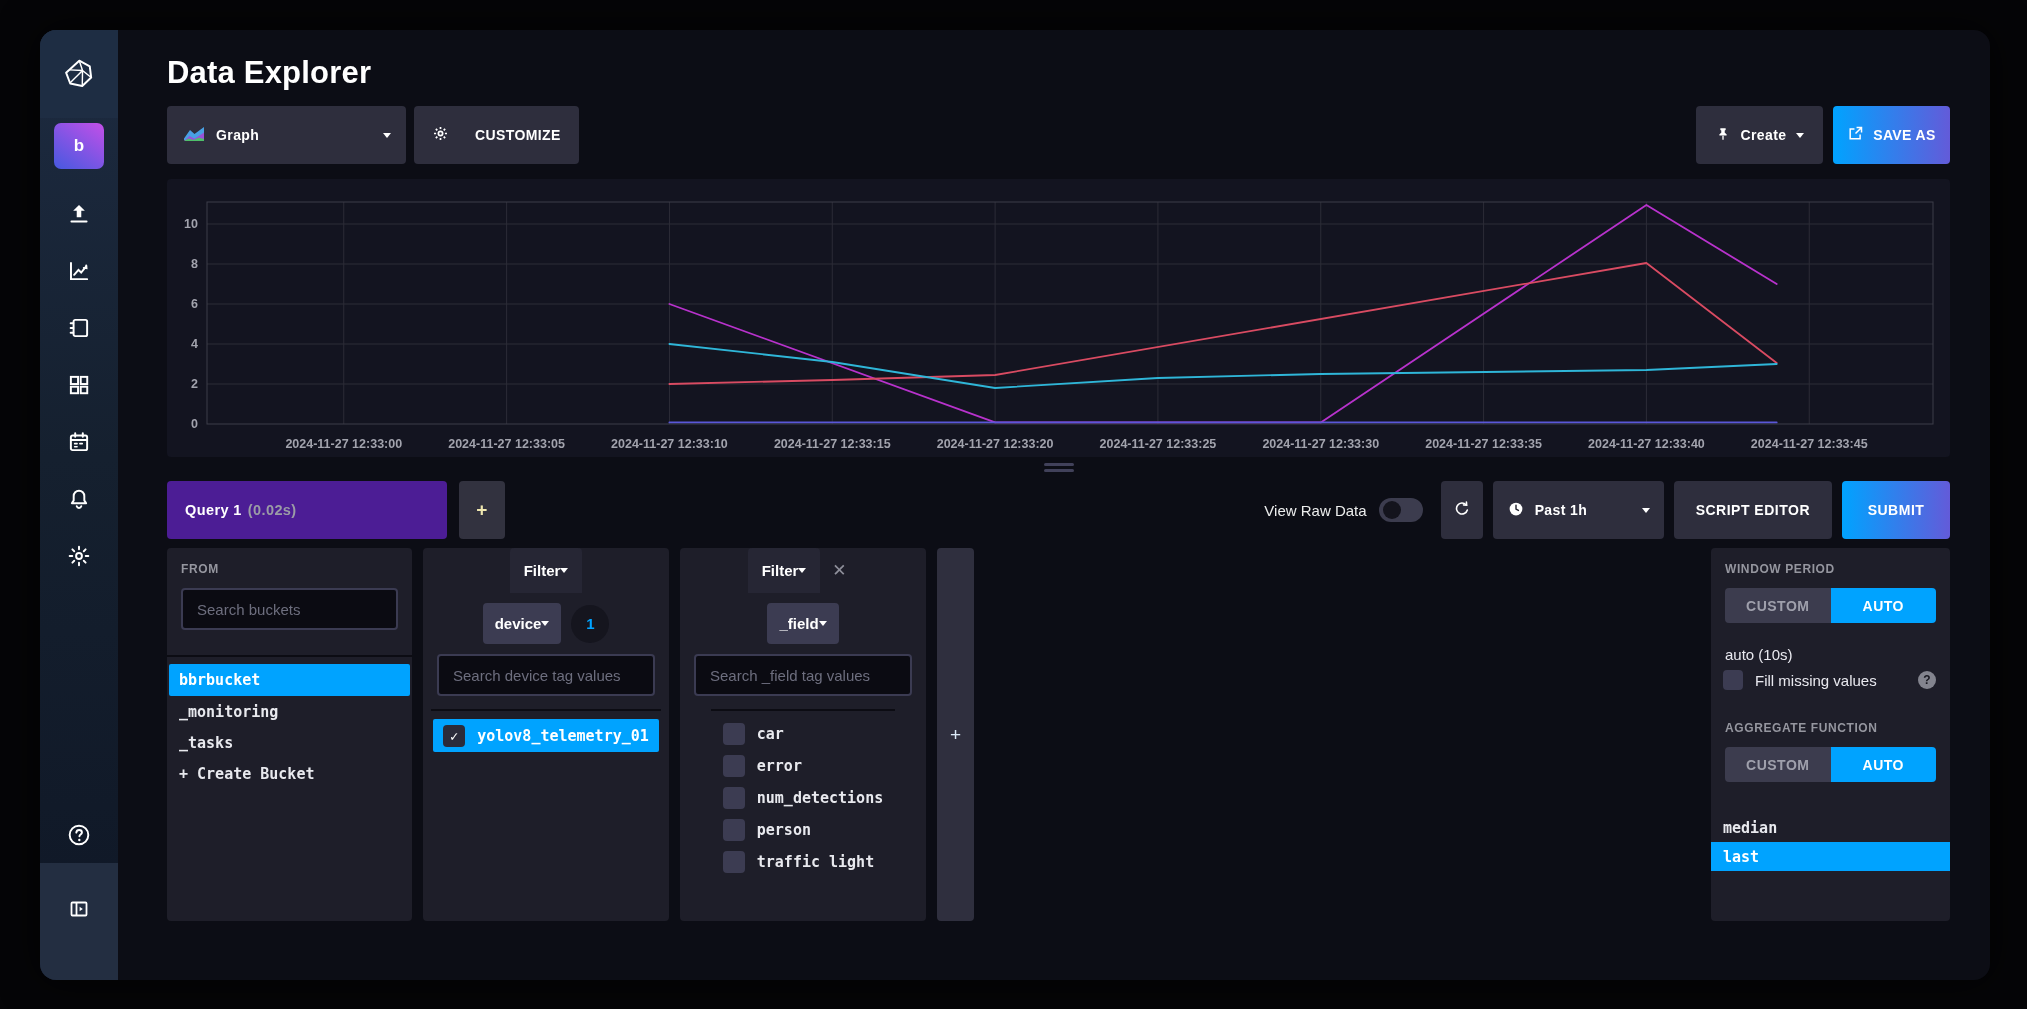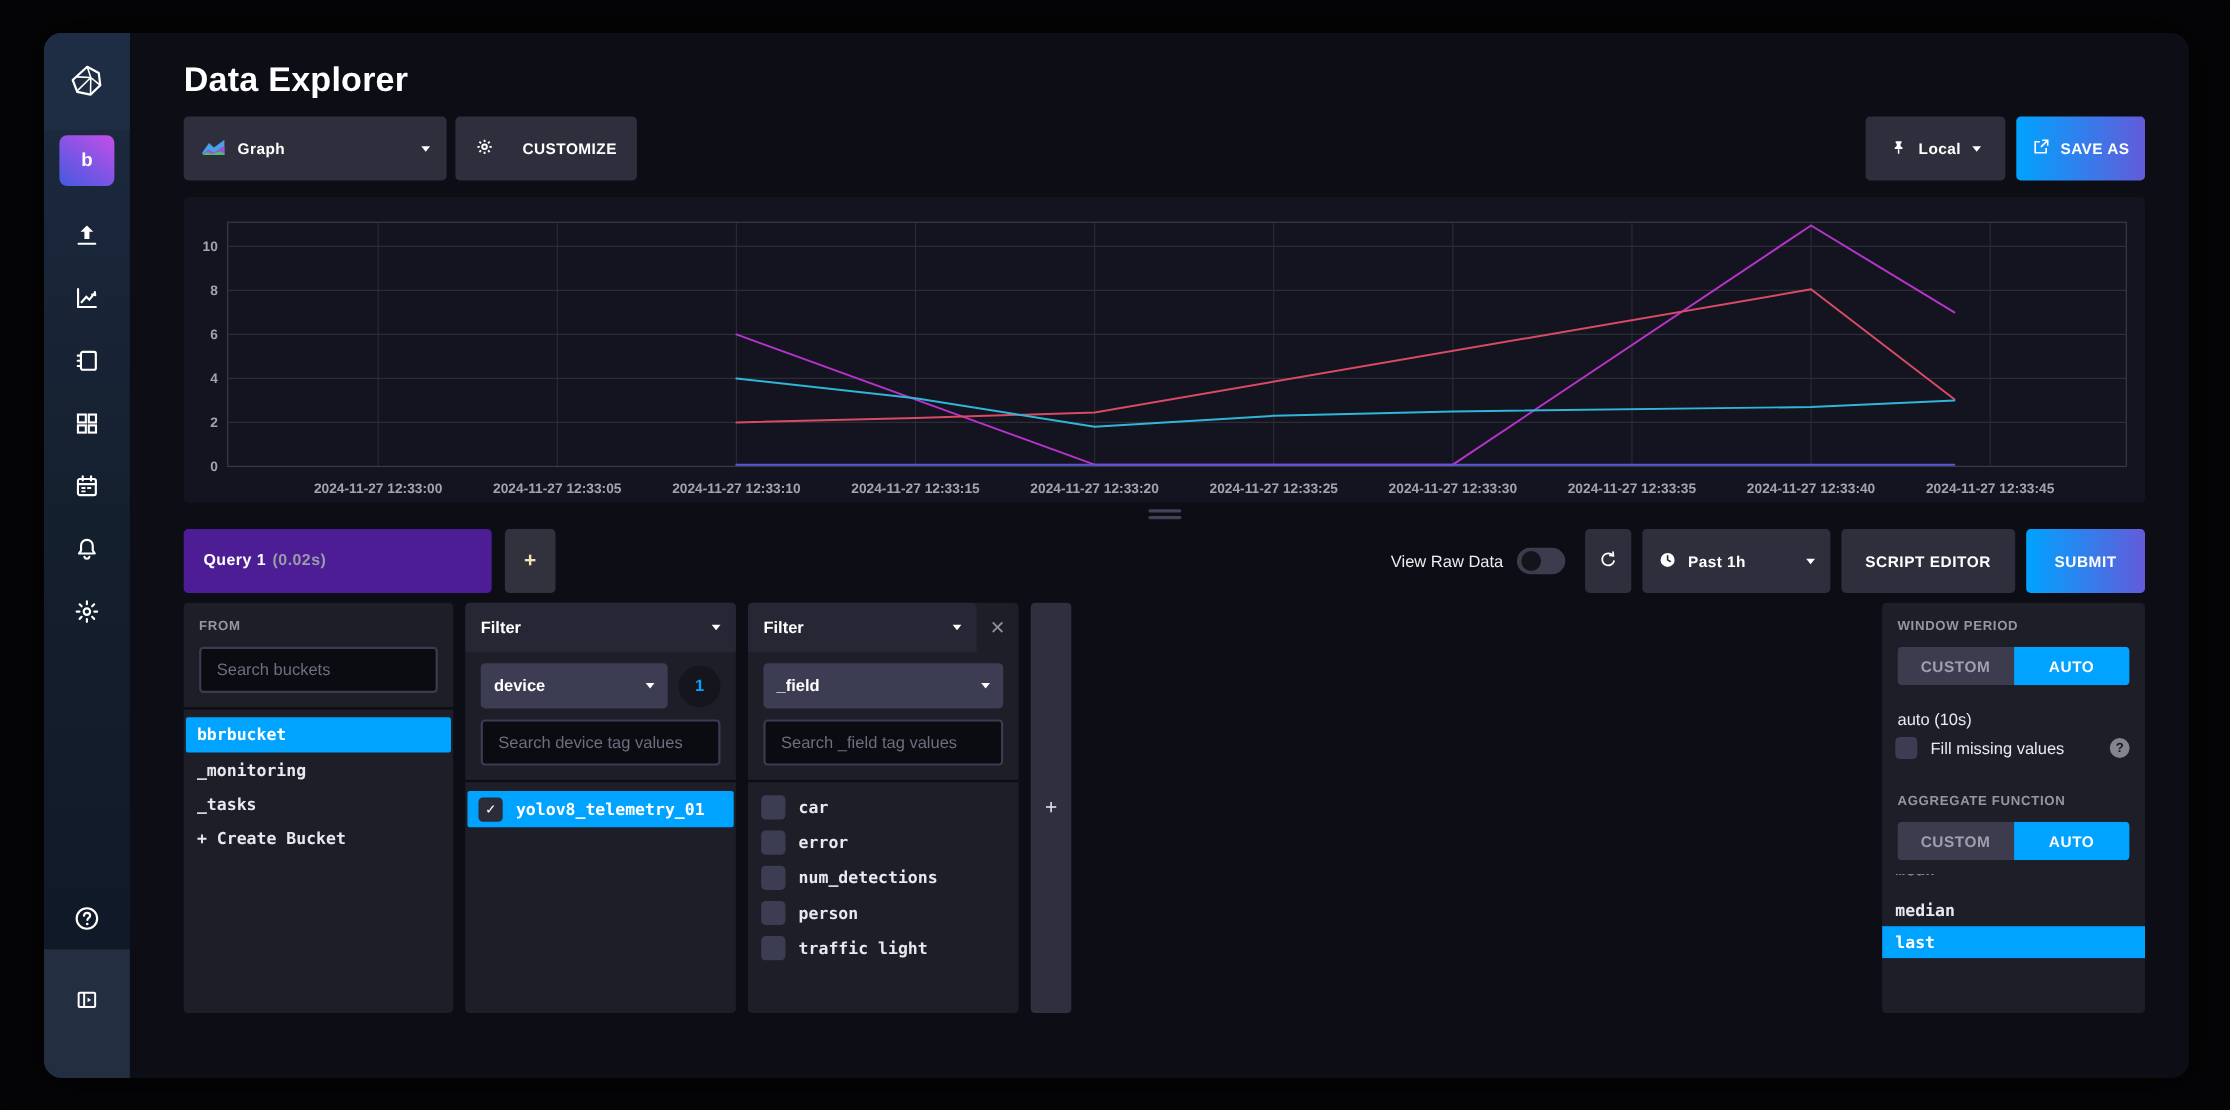--- a/index.html
+++ b/index.html
@@ -50,31 +50,31 @@
   .timerange{width:171px;justify-content:space-between;padding:0 14px;margin-right:10px;}
   .tr-left{display:flex;align-items:center;gap:10px;}
   .script-editor{padding:0 22px;margin-right:10px;letter-spacing:.5px;}
   .submit{width:108px;justify-content:center;letter-spacing:.5px;}
 
   
   .builder{margin-top:9px;display:flex;align-items:stretch;gap:11px;height:373px;flex:none;}
   .panel{background:#1e1e29;border-radius:4px;box-sizing:border-box;}
   .mono{font-family:"DejaVu Sans Mono",monospace;font-weight:bold;}
 
-  .from-panel{width:245px;display:flex;flex-direction:column;}
+  .from-panel{width:245px;display:flex;flex-direction:column;gap:12px;}
   .panel-pad{padding:14px 14px 0;}
   .panel-title{font-size:12px;font-weight:bold;color:#95969f;letter-spacing:.6px;}
   .search-box{margin-top:12px;height:42px;background:#0b0b12;border:2px solid #3b3b52;border-radius:4px;display:flex;align-items:center;padding:0 12px;box-sizing:border-box;}
   .search-box input{width:100%;background:transparent;border:none;outline:none;color:#d6d7dd;font-size:15px;font-family:"Liberation Sans",sans-serif;}
   .search-box input::placeholder{color:#6d6e7e;}
   .list{margin-top:13px;border-top:2px solid #0c0c13;padding-top:6px;flex:1;overflow:hidden;}
   .list-row{height:30px;display:flex;align-items:center;padding:0 10px;margin:1px 2px;border-radius:2px;font-size:15px;color:#e8e9ee;cursor:pointer;}
   .list-row.selected{background:#00a3ff;color:#fff;height:32px;}
 
-  .filter-panel{width:246px;display:flex;flex-direction:column;}
+  .filter-panel{width:246px;display:flex;flex-direction:column;align-items:center;}
   .filter-head{height:45px;flex:none;display:flex;align-items:stretch;}
   .filter-band{flex:1;background:#262634;display:flex;align-items:center;justify-content:space-between;padding:0 14px;font-size:15px;font-weight:bold;color:#fff;border-radius:4px 4px 0 0;cursor:pointer;}
   .filter-close{width:38px;display:flex;align-items:center;justify-content:center;color:#8e8f9a;font-size:17px;cursor:pointer;}
   .tag-row{display:flex;align-items:center;gap:10px;padding:10px 14px 0;}
   .tag-select{flex:1;height:41px;background:#3c3c52;border-radius:4px;display:flex;align-items:center;justify-content:space-between;padding:0 12px;font-size:15px;font-weight:bold;color:#fff;cursor:pointer;}
   .count-badge{width:38px;height:38px;flex:none;border-radius:50%;background:#15151e;color:#00a3ff;font-weight:bold;font-size:15px;display:flex;align-items:center;justify-content:center;}
   .filter-search{margin:10px 14px 0;}
   .value-row{height:30px;display:flex;align-items:center;gap:12px;padding:0 10px;margin:2px 2px;border-radius:2px;font-size:15px;color:#e8e9ee;cursor:pointer;}
   .value-row.selected{background:#00a3ff;color:#fff;height:33px;}
   .checkbox{width:22px;height:22px;flex:none;border-radius:4px;background:#3c3c52;display:flex;align-items:center;justify-content:center;color:#fff;font-size:14px;cursor:pointer;}
@@ -214,21 +214,21 @@
               <path d="M12 2.8v3M12 18.2v3M2.8 12h3M18.2 12h3M5.4 5.4l2.1 2.1M16.5 16.5l2.1 2.1M18.6 5.4l-2.1 2.1M7.5 16.5l-2.1 2.1"></path>
             </svg></span>
         <span>CUSTOMIZE</span>
       </div>
       <div class="toolbar-right">
         <div class="btn local-btn">
           <span><svg width="16" height="18" viewBox="0 0 24 24">
                 <path d="M8 3.5h8v2.4l-1.4 1v3.2l2.8 2.4v1.6H6.6v-1.6l2.8-2.4V6.9L8 5.9z" fill="#fff"></path>
                 <path d="M12 14.5v6" stroke="#fff" stroke-width="2"></path>
               </svg></span>
-          <span>Local</span>
+          <span>Create</span>
           <span class="caret"></span>
         </div>
         <div class="btn grad-btn saveas">
           <span><svg width="17" height="17" viewBox="0 0 24 24" fill="none" stroke="#fff" stroke-width="2.1">
                 <path d="M10.5 5.5H4.5v14h14v-6"></path>
                 <path d="M13.5 3.5h7v7M20.2 3.8L12 12"></path>
               </svg></span>
           <span>SAVE AS</span>
         </div>
       </div>

